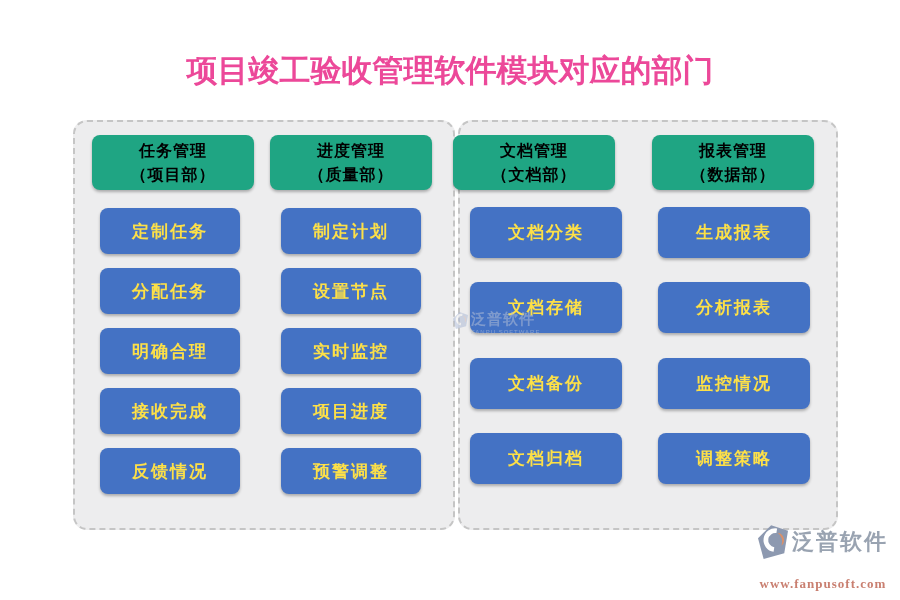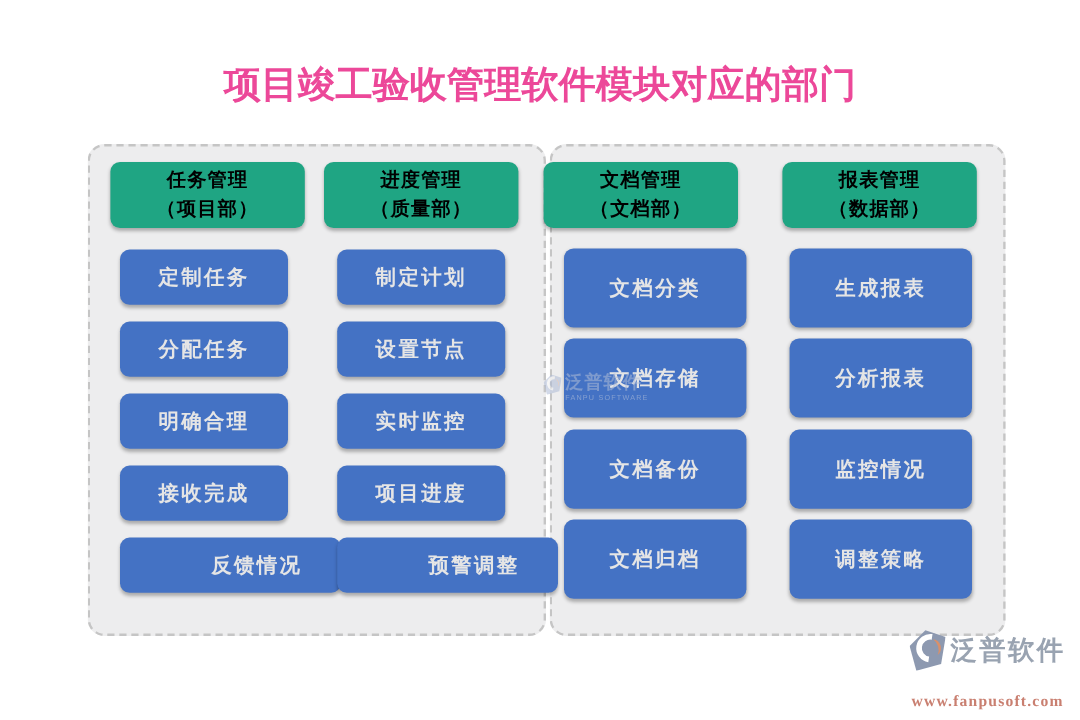--- a/index.html
+++ b/index.html
@@ -22,33 +22,33 @@
   #panel-right{left:458px;width:380px;}
   .hdr{
     position:absolute;width:162px;height:55px;top:135px;
     background:var(--header-green);color:#000000;border-radius:8px;
     display:flex;flex-direction:column;align-items:center;justify-content:center;
     font-family:"Liberation Serif","DejaVu Serif",serif;
     font-weight:bold;font-size:16px;line-height:1.45;letter-spacing:1px;
     box-shadow:0 2px 3px rgba(0,0,0,.28);
   }
   .btn{
-    position:absolute;background:var(--button-blue);color:#e5e5e5;border-radius:8px;
+    position:absolute;background:var(--button-blue);color:#fde047;border-radius:8px;
     display:flex;align-items:center;justify-content:center;
     font-family:"Liberation Serif","DejaVu Serif",serif;
     font-weight:bold;font-size:17px;letter-spacing:2px;
     box-shadow:0 2px 3px rgba(0,0,0,.28);
   }
   .btn.l{width:140px;height:46px;}
-  .btn.r{width:152px;height:66px;}
+  .btn.r{width:152px;height:51px;}
   
   .c1{left:100px;} .c2{left:281px;}
   .c3{left:470px;} .c4{left:658px;}
   .h1{left:92px;} .h2{left:270px;} .h3{left:453px;} .h4{left:652px;}
-  .lr0{top:208px;} .lr1{top:268px;} .lr2{top:328px;} .lr3{top:388px;} .lr4{top:448px;padding-left:44px;}
+  .lr0{top:208px;} .lr1{top:268px;} .lr2{top:328px;} .lr3{top:388px;} .lr4{top:448px;}
   .rr0{top:207px;} .rr1{top:282px;} .rr2{top:358px;} .rr3{top:433px;}
   
   .watermark{
     position:absolute;left:453px;top:312px;opacity:.55;z-index:5;
     display:flex;align-items:flex-start;gap:3px;pointer-events:none;
   }
   .watermark .wm-txt{display:flex;flex-direction:column;line-height:1;}
   .watermark .wm-brand{
     font-size:15px;font-weight:bold;color:#aebbd6;letter-spacing:1px;
     font-family:"Liberation Serif","DejaVu Serif",serif;

